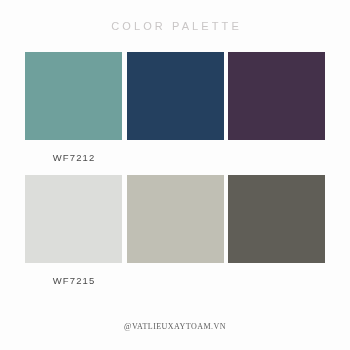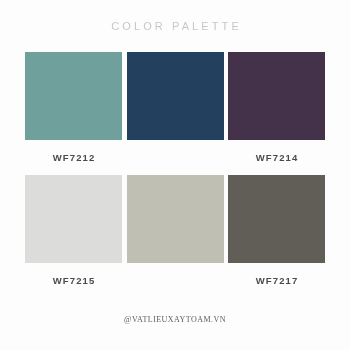--- a/index.html
+++ b/index.html
@@ -78,30 +78,30 @@
     width: 300px;
     margin-top: 12px;
   }
 
   .label {
     width: 97px;
     text-align: center;
     font-size: 9.5px;
     letter-spacing: 1.15px;
     color: #4a4a4a;
-    font-weight: 700;
+    font-weight: 400;
     white-space: nowrap;
     text-indent: 1.15px;
   }
 
   
   .footer-wrap {
     position: absolute;
     left: 0;
-    bottom: 16px;
+    bottom: 9px;
     width: 350px;
     height: 30px;
     display: flex;
     align-items: center;
     justify-content: center;
   }
   .footer {
     font-family: "Liberation Serif", serif;
     font-size: 8px;
     letter-spacing: 0.45px;
@@ -121,33 +121,31 @@
   <div class="grid">
 
     <div class="row">
       <div class="swatch-row">
         <div class="swatch" style="background-color: rgb(111, 160, 156);"></div>
         <div class="swatch" style="background-color: rgb(36, 64, 95);"></div>
         <div class="swatch" style="background-color: rgb(68, 49, 74);"></div>
       </div>
       <div class="label-row">
         <div class="label">WF7212</div>
-        <div class="label">WF7214</div>
       </div>
     </div>
 
     <div class="row">
       <div class="swatch-row">
         <div class="swatch" style="background-color: rgb(220, 221, 218);"></div>
         <div class="swatch" style="background-color: rgb(192, 191, 180);"></div>
         <div class="swatch" style="background-color: rgb(96, 94, 87);"></div>
       </div>
       <div class="label-row">
         <div class="label">WF7215</div>
-        <div class="label">WF7217</div>
       </div>
     </div>
 
   </div>
 
   <div class="footer-wrap">
     <div class="footer">@VATLIEUXAYTOAM.VN</div>
   </div>
 
 </div>

